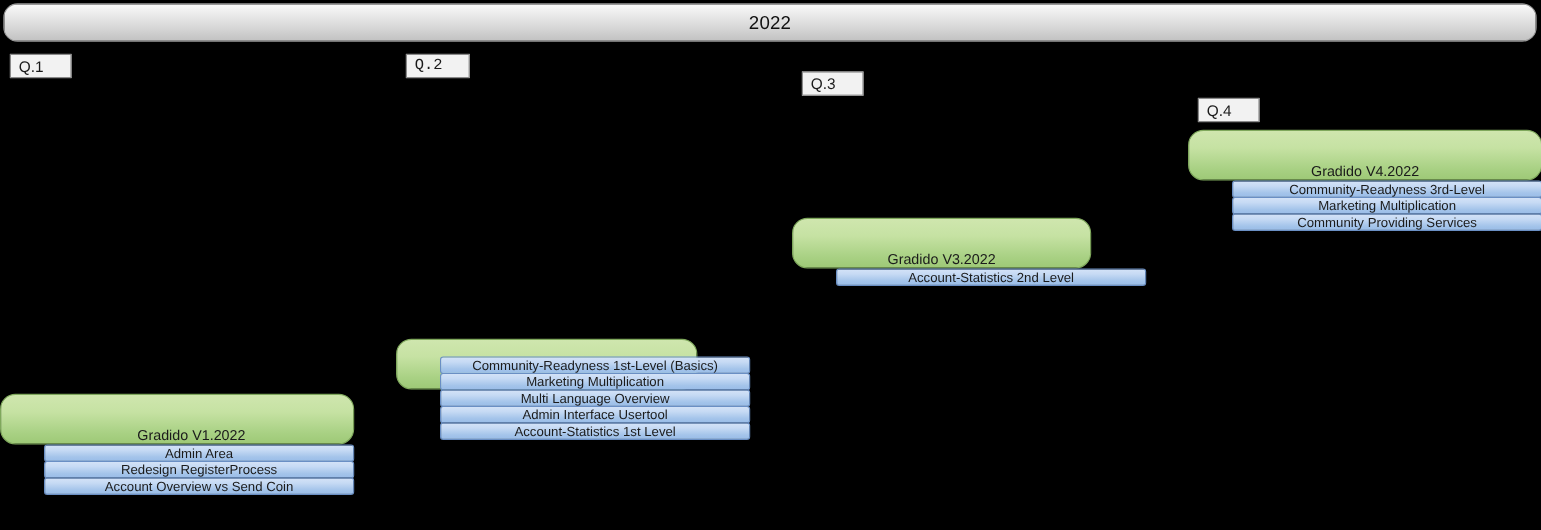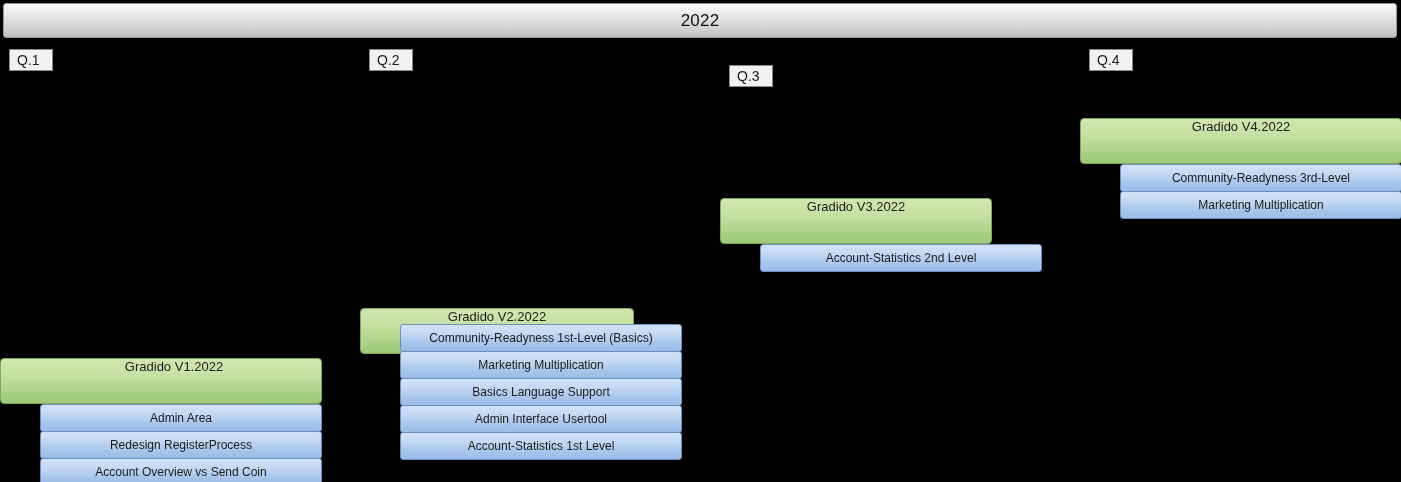--- a/index.html
+++ b/index.html
@@ -16,71 +16,71 @@
     overflow: hidden;
   }
 
   
   .year-bar {
     position: absolute;
     left: 3px;
     top: 3px;
     width: 1394px;
     height: 35px;
-    border-radius: 3px;
+    border-radius: 13px;
     border: 1px solid #9a9a9a;
     box-sizing: border-box;
     background: linear-gradient(to bottom, #fbfbfb 0%, #f0f0f0 18%, #dcdcdc 55%, #c2c2c2 100%);
     display: flex;
     align-items: center;
     justify-content: center;
   }
   .year-bar-label {
     font-size: 17px;
     color: #111111;
     letter-spacing: 0.2px;
   }
 
   
   .quarter-label {
     position: absolute;
     top: 49px;
     height: 22px;
-    padding: 0 12px 0 7px;
+    padding: 0 24px 0 7px;
     box-sizing: border-box;
     background: #f2f2f2;
     border: 1px solid #8a8a8a;
     color: #1a1a1a;
     font-size: 14px;
     line-height: 20px;
     white-space: nowrap;
   }
 
   
   .release-group {
     position: absolute;
   }
   .release-header {
     position: relative;
     height: 46px;
-    border-radius: 4px;
+    border-radius: 14px;
     border: 1px solid #7fa85c;
     box-sizing: border-box;
     background: linear-gradient(to bottom, #cfe6ae 0%, #c6e2a3 35%, #a9d184 78%, #9ec977 100%);
     display: flex;
-    align-items: flex-start;
+    align-items: flex-end;
     justify-content: center;
     color: #1b1b1b;
     font-size: 13px;
   }
   .feature-list {
     position: relative;
   }
   .feature-item {
-    height: 28px;
+    height: 16px;
     border-radius: 3px;
     border: 1px solid #6a8fc4;
     box-sizing: border-box;
     background: linear-gradient(to bottom, #d3e2f7 0%, #c6daf4 30%, #a4c4ea 75%, #9abde8 100%);
     display: flex;
     align-items: center;
     justify-content: center;
     color: #1b1b1b;
     font-size: 12px;
     margin-top: -1px;
@@ -92,23 +92,23 @@
 <body>
 
 <div id="roadmap">
 
   <div class="year-bar">
     <span class="year-bar-label">2022</span>
   </div>
 
   <div id="quarter-row">
       <div class="quarter-label" style="left: 9px;">Q.1</div>
-      <div class="quarter-label" style="left: 369px;">Q.2</div>
+      <div class="quarter-label" style="left: 369px; font-family: Liberation Mono, monospace;">Q.2</div>
       <div class="quarter-label" style="left: 729px; margin-top: 16px;">Q.3</div>
-      <div class="quarter-label" style="left: 1089px;">Q.4</div>
+      <div class="quarter-label" style="left: 1089px; margin-top: 40px;">Q.4</div>
     </div>
 
   <div id="releases-container">
       <div class="release-group" style="left: 0px; top: 358px; width: 1401px;">
         <div class="release-header" style="position: absolute; left: 0px; top: 0px; width: 322px; padding-left: 26px;">
           <span>Gradido V1.2022</span>
         </div>
         <div class="feature-list" style="position: absolute; left: 40px; top: 46px; width: 282px;">
           <div class="feature-item">
             <span>Admin Area</span>
@@ -126,21 +126,21 @@
           <span>Gradido V2.2022</span>
         </div>
         <div class="feature-list" style="position: absolute; left: 400px; top: 46px; width: 282px;">
           <div class="feature-item">
             <span>Community-Readyness 1st-Level (Basics)</span>
           </div>
           <div class="feature-item">
             <span>Marketing Multiplication</span>
           </div>
           <div class="feature-item">
-            <span>Basics Language Support</span>
+            <span>Multi Language Overview</span>
           </div>
           <div class="feature-item">
             <span>Admin Interface Usertool</span>
           </div>
           <div class="feature-item">
             <span>Account-Statistics 1st Level</span>
           </div>
         </div>
       </div>
       <div class="release-group" style="left: 0px; top: 198px; width: 1401px;">
@@ -157,17 +157,20 @@
         <div class="release-header" style="position: absolute; left: 1080px; top: 0px; width: 322px;">
           <span>Gradido V4.2022</span>
         </div>
         <div class="feature-list" style="position: absolute; left: 1120px; top: 46px; width: 282px;">
           <div class="feature-item">
             <span>Community-Readyness 3rd-Level</span>
           </div>
           <div class="feature-item">
             <span>Marketing Multiplication</span>
           </div>
+          <div class="feature-item">
+            <span>Community Providing Services</span>
+          </div>
         </div>
       </div>
     </div>
 
 </div>
 
 </body></html>

